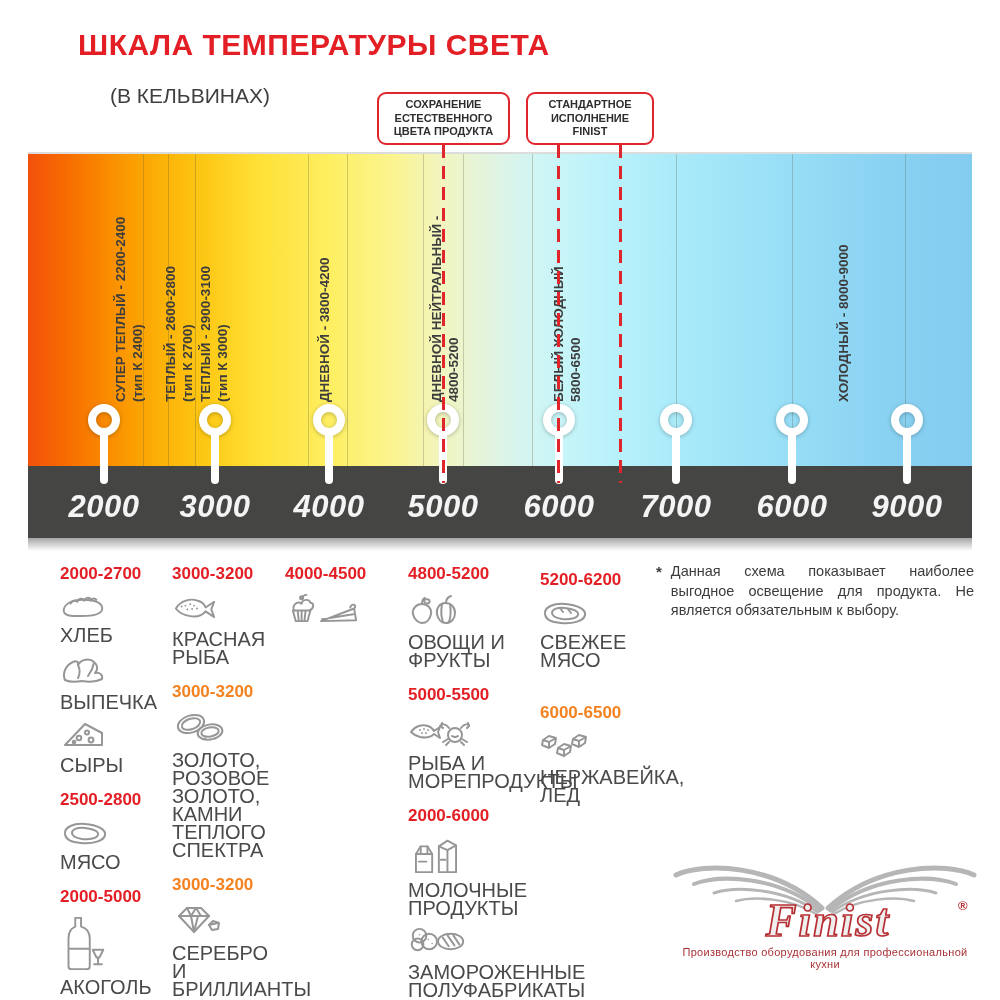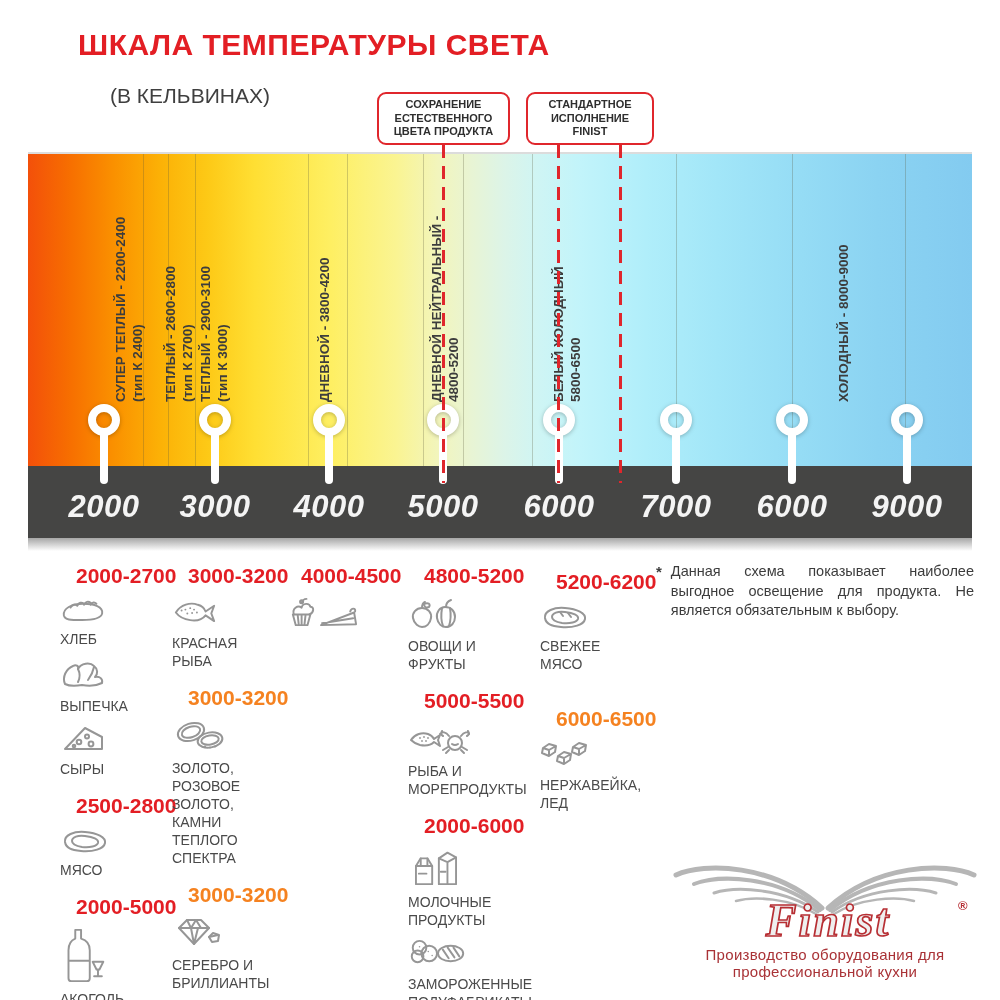--- a/index.html
+++ b/index.html
@@ -42,36 +42,36 @@
              border-radius:0 0 4px 4px;}
 
   #kelvin-bar{position:absolute;left:28px;top:466px;width:944px;height:72px;background:#454544;z-index:3;}
   #kelvin-shadow{position:absolute;left:28px;top:538px;width:944px;height:13px;z-index:3;
                  background:linear-gradient(#a6a6a6,rgba(255,255,255,0));}
   .ticknum{position:absolute;top:489px;transform:translateX(-50%);font-size:31px;font-weight:bold;
            color:#f4f4f4;z-index:4;letter-spacing:.5px;font-style:italic;}
 
   
   .pcol{position:absolute;top:560px;z-index:2;}
-  .range{font-size:21px;font-weight:bold;color:#e31e24;margin:16px 16px 4px;white-space:nowrap;}
+  .range{font-size:17px;font-weight:bold;color:#e31e24;margin:16px 0 4px;white-space:nowrap;}
   .range.first{margin-top:4px;}
   .range.orange{color:#f58220;}
-  .plabel{font-size:14px;color:#4a4a4a;line-height:18px;margin:2px 0 6px;white-space:pre-line;}
+  .plabel{font-size:20px;color:#4a4a4a;line-height:18px;margin:2px 0 6px;white-space:pre-line;}
   .picon{display:block;margin:7px 0 1px;}
   .picon svg{stroke:#969696;fill:none;stroke-width:2;stroke-linecap:round;stroke-linejoin:round;}
   .picon svg .fil{fill:#969696;stroke:none;}
 
   
   #note{position:absolute;left:656px;top:562px;width:318px;display:flex;gap:9px;z-index:2;}
   #note .star{font-weight:bold;font-size:15px;color:#3c3c3c;margin-top:1px;}
   #note .txt{font-size:14.5px;line-height:19.5px;text-align:justify;color:#3c3c3c;}
 
   
   #logo{position:absolute;left:670px;top:852px;width:310px;text-align:center;z-index:2;}
-  #logo .tagline{font-size:15px;color:#a93236;letter-spacing:.3px;margin-top:-10px;}
+  #logo .tagline{font-size:11px;color:#a93236;letter-spacing:.3px;margin-top:-10px;}
 </style>
 </head>
 <body>
 
 <div id="stage">
 
   <div id="page-title">ШКАЛА ТЕМПЕРАТУРЫ СВЕТА</div>
   <div id="page-subtitle">(В КЕЛЬВИНАХ)</div>
 
   <div class="callout" id="callout-standard">СТАНДАРТНОЕ

